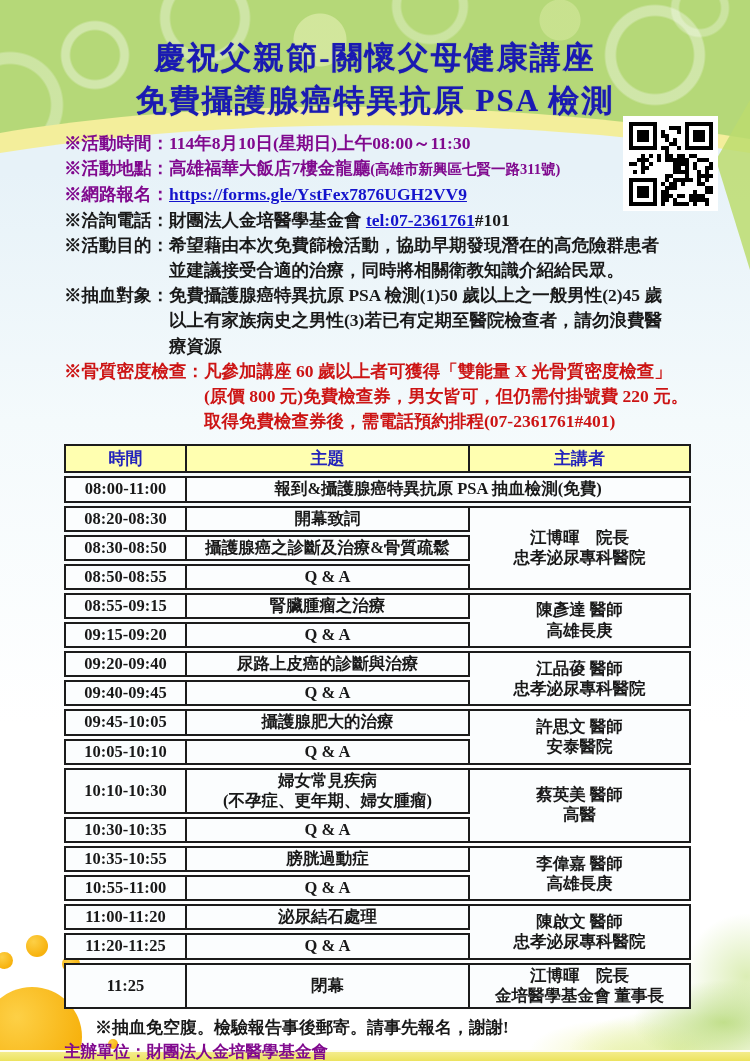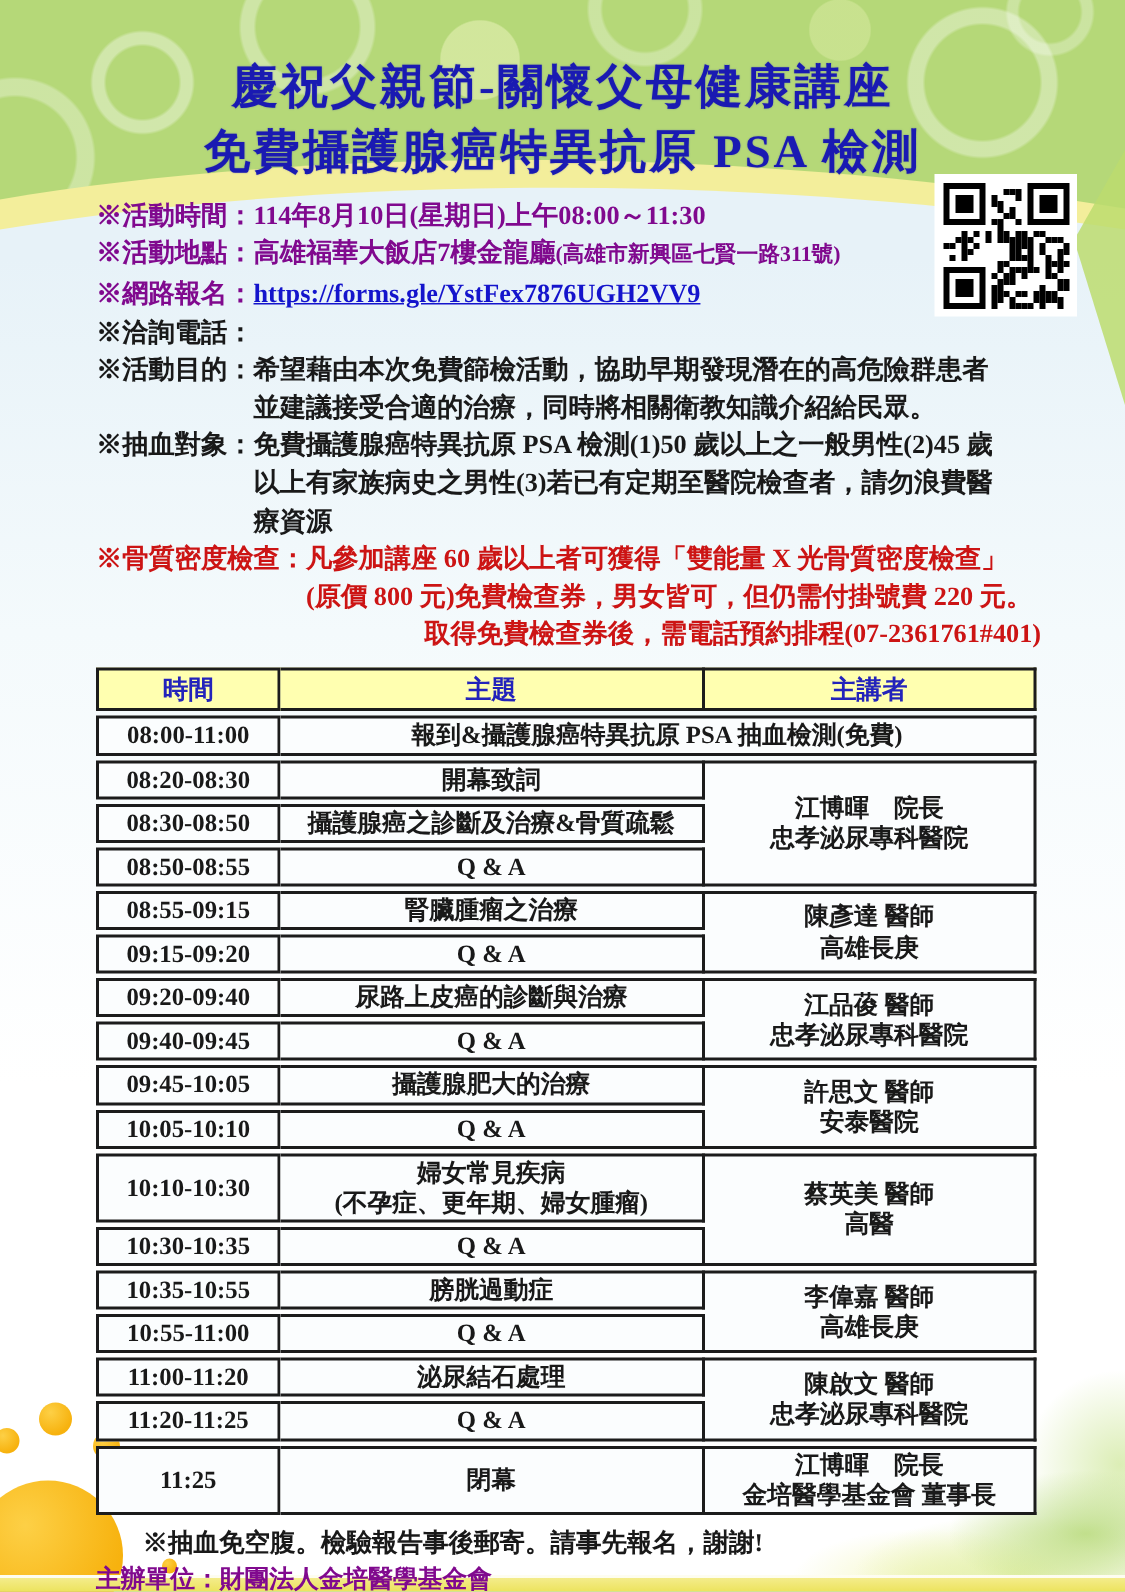--- a/index.html
+++ b/index.html
@@ -269,20 +269,24 @@
     </div>
   </div>
 
   <div class="info-line purple">
     <span class="lbl">※網路報名：</span>
     <div class="val"><a class="link" href="#">https://forms.gle/YstFex7876UGH2VV9</a></div>
   </div>
 
   <div class="info-line blackline">
     <span class="lbl">※洽詢電話：</span>
+    <div class="val">
+      <span>財團法人金培醫學基金會</span>
+      <a class="link" href="#">tel:07-2361761</a><span>#101</span>
+    </div>
   </div>
 
   <div class="info-line blackline">
     <span class="lbl">※活動目的：</span>
     <div class="val">
       <div>希望藉由本次免費篩檢活動，協助早期發現潛在的高危險群患者</div>
       <div>並建議接受合適的治療，同時將相關衛教知識介紹給民眾。</div>
     </div>
   </div>
 
@@ -293,21 +297,21 @@
       <div>以上有家族病史之男性(3)若已有定期至醫院檢查者，請勿浪費醫</div>
       <div>療資源</div>
     </div>
   </div>
 
   <div class="info-line redline">
     <span class="lbl">※骨質密度檢查：</span>
     <div class="val">
       <div>凡參加講座 60 歲以上者可獲得「雙能量 X 光骨質密度檢查」</div>
       <div>(原價 800 元)免費檢查券，男女皆可，但仍需付掛號費 220 元。</div>
-      <div style="text-align:right;">取得免費檢查券後，需電話預約排程(07-2361761#401)</div>
+      <div style="text-align:left;">取得免費檢查券後，需電話預約排程(07-2361761#401)</div>
     </div>
   </div>
 
   <table class="schedule" id="schedule">
     <colgroup>
         <col class="c1">
         <col class="c2">
         <col class="c3">
       </colgroup>
     <thead>

